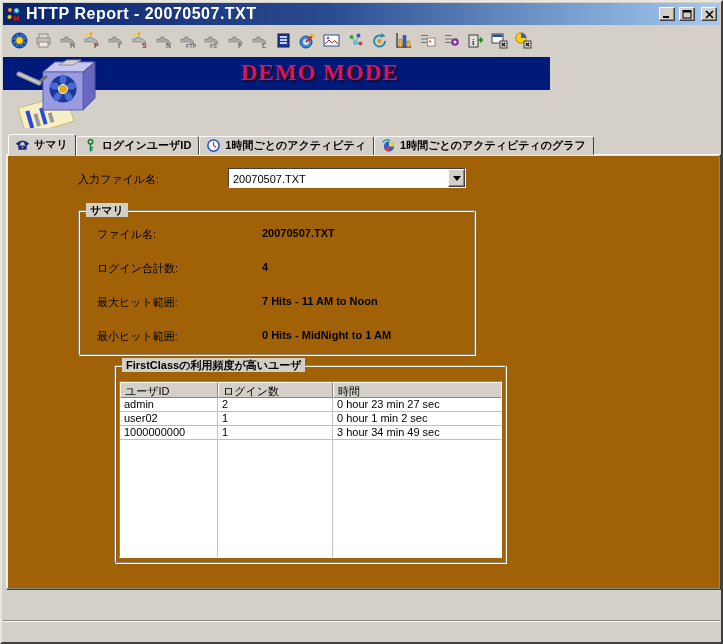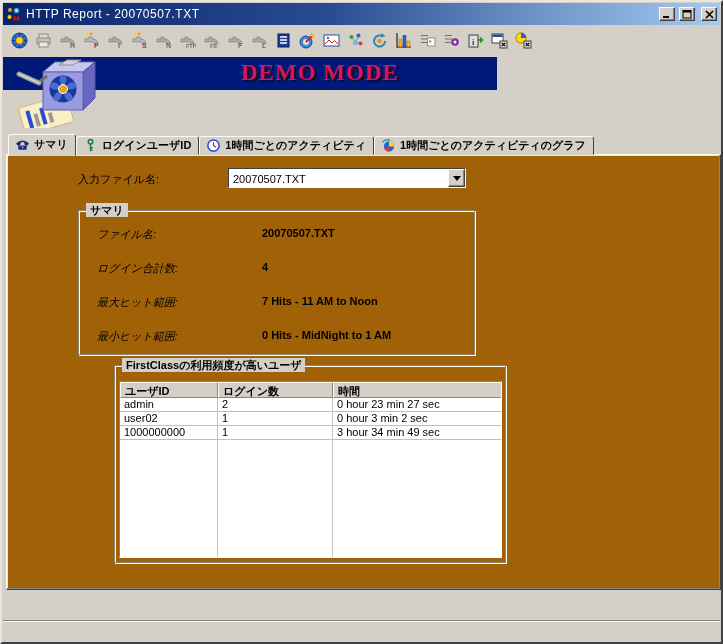--- a/index.html
+++ b/index.html
@@ -10,38 +10,38 @@
     font-family:"Liberation Sans",sans-serif;font-size:11px;color:#000;
     overflow:hidden;
   }
   
   .titlebar{
     position:absolute;left:1px;top:1px;right:1px;height:22px;
     background:linear-gradient(to right,#0a246a 0%,#2a4a90 45%,#6f94c8 75%,#a6caf0 100%);
     display:flex;align-items:center;gap:4px;padding:0 3px;
   }
   .appicon{width:16px;height:16px;flex:none;}
-  .title{color:#fff;font-weight:normal;font-size:12px;letter-spacing:.5px;white-space:nowrap;}
+  .title{color:#fff;font-weight:bold;font-size:16px;letter-spacing:.5px;white-space:nowrap;}
   .tspacer{flex:1;}
   .wbtn{
     width:16px;height:14px;padding:0;margin:0;background:#d4d0c8;
     border:1px solid;border-color:#fcfbf8 #404040 #404040 #fcfbf8;
     box-shadow:inset -1px -1px 0 #87857e;
     display:flex;align-items:center;justify-content:center;cursor:default;
   }
   .wbtn.close{margin-left:2px;}
   
   .toolbar{
     position:absolute;left:1px;top:24px;right:1px;height:29px;background:#d4d0c8;
     display:flex;align-items:center;padding-left:7px;
   }
   .tbicon{width:19px;height:19px;margin-right:5px;display:inline-flex;align-items:center;justify-content:center;flex:none;}
   .tbicon svg{width:17px;height:17px;}
   
-  .banner{position:absolute;left:1px;top:55px;width:494px;height:33px;background:#001a7a;}
+  .banner{position:absolute;left:1px;top:55px;width:547px;height:33px;background:#001a7a;}
   .demo{
     position:absolute;left:238px;top:3px;
     font-family:"Liberation Serif",serif;font-weight:bold;font-size:23px;letter-spacing:1px;
     color:#d8145c;text-shadow:2px 2px 0 #20081a;white-space:nowrap;
   }
   .logo{position:absolute;left:7px;top:56px;width:99px;height:70px;z-index:2;}
   
   .tabs{position:absolute;left:6px;top:131px;height:22px;display:flex;align-items:flex-end;z-index:5;}
   .tab{
     height:19px;display:flex;align-items:center;gap:4px;padding:0 7px 1px 6px;
@@ -78,33 +78,33 @@
     position:absolute;border:1px solid #87857e;
     box-shadow:1px 1px 0 #fcfbf8,inset 1px 1px 0 #fcfbf8;
   }
   .gb-summary{left:71px;top:55px;width:397px;height:145px;}
   .gb-users{left:71px;top:210px;width:392px;height:198px;margin-left:36px;}
   .legend{
     position:absolute;top:-8px;left:7px;background:#d4d0c8;padding:0 4px;
     font-weight:bold;font-size:11px;line-height:14px;white-space:nowrap;
   }
   .srow{position:absolute;left:0;right:0;height:15px;}
-  .slabel{position:absolute;left:18px;font-style:italic;}
+  .slabel{position:absolute;left:18px;}
   .svalue{position:absolute;left:183px;font-weight:bold;white-space:nowrap;}
   
   .lv{
     position:absolute;left:4px;top:15px;width:383px;height:177px;background:#fff;
     border:1px solid;border-color:#87857e #fcfbf8 #fcfbf8 #87857e;
     display:flex;flex-direction:column;overflow:hidden;
   }
   .lhead{display:flex;flex:none;}
   .hcell{
     height:16px;background:#d4d0c8;padding:1px 0 0 4px;
     border:1px solid;border-color:#fcfbf8 #87857e #87857e #fcfbf8;
-    white-space:nowrap;overflow:hidden;font-weight:bold;
+    white-space:nowrap;overflow:hidden;
   }
   .lrow{display:flex;flex:none;height:14px;}
   .lcell{
     padding:0 4px;border-right:1px solid #c4c4c4;border-bottom:1px solid #fca5a5;
     white-space:nowrap;overflow:hidden;
   }
   .c0{width:98px;flex:none;}
   .c1{width:115px;flex:none;}
   .c2{flex:1;border-right:none;}
   .lfill{flex:1;display:flex;}
@@ -421,21 +421,21 @@
           <span class="hcell c2">時間</span>
         </div>
         <div class="lrow">
           <span class="lcell c0">admin</span>
           <span class="lcell c1">2</span>
           <span class="lcell c2">0 hour 23 min 27 sec</span>
         </div>
         <div class="lrow">
           <span class="lcell c0">user02</span>
           <span class="lcell c1">1</span>
-          <span class="lcell c2">0 hour 3 min 2 sec</span>
+          <span class="lcell c2">0 hour 1 min 2 sec</span>
         </div>
         <div class="lrow">
           <span class="lcell c0">1000000000</span>
           <span class="lcell c1">1</span>
           <span class="lcell c2">3 hour 34 min 49 sec</span>
         </div>
         <div class="lfill">
           <span class="lcell c0"></span>
           <span class="lcell c1"></span>
           <span class="lcell c2"></span>

